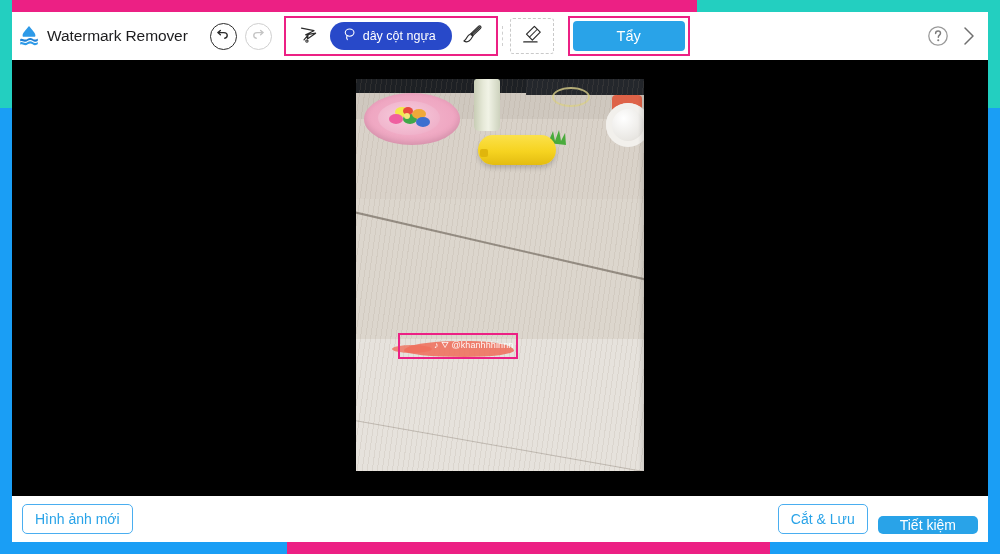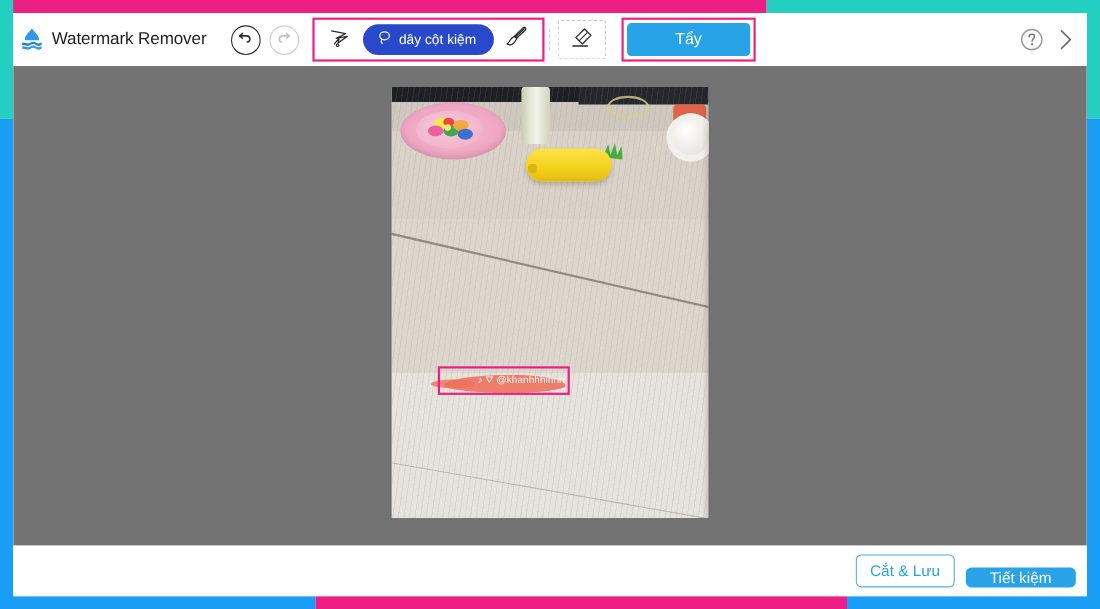--- a/index.html
+++ b/index.html
@@ -139,21 +139,21 @@
     margin-left: auto;
     display: flex; align-items: center; gap: 10px;
     padding-right: 10px;
   }
   .help-icon { width: 24px; height: 24px; cursor: pointer; }
   .chev-next { width: 18px; height: 24px; cursor: pointer; }
 
   
   #canvas-area {
     flex: 1;
-    background: #737373;
+    background: #000000;
     position: relative;
     display: flex;
     align-items: flex-start;
     justify-content: center;
   }
   #photo-frame {
     margin-top: 19px;
     width: 288px; height: 392px;
     position: relative;
     box-shadow: 0 0 0 1px rgba(0,0,0,0.07);
@@ -416,21 +416,21 @@
           </span>
         </div>
 
         <div class="pill-btn">
           <span>
             <svg width="14" height="14" viewBox="0 0 18 18">
               <ellipse cx="8.5" cy="7.2" rx="5.6" ry="4.6" fill="none" stroke="#ffffff" stroke-width="1.4"></ellipse>
               <path d="M5.2 11 C4.4 13 4.6 15 5.6 16.2" fill="none" stroke="#ffffff" stroke-width="1.4" stroke-linecap="round"></path>
             </svg>
           </span>
-          <span>dây cột kiệm</span>
+          <span>dây cột ngựa</span>
         </div>
 
         <div class="tool-btn">
           <span>
             <svg width="21" height="21" viewBox="0 0 24 24">
               <path d="M20 3.6 L10.6 12.5" fill="none" stroke="#2b2b2b" stroke-width="1.5" stroke-linecap="round"></path>
               <path d="M21.2 2.6 C21.8 3.2 21.9 4.2 21.2 4.9 L12.6 13 L10.4 10.9 L18.8 2.7 C19.5 2 20.6 2 21.2 2.6 Z" fill="none" stroke="#2b2b2b" stroke-width="1.3"></path>
               <path d="M10.2 11.2 C8 12.2 6.4 13.6 5.4 15.6 C4.6 17.2 3.6 18.4 2.2 19.4 C4.2 20.6 6.6 20.6 8.4 19.2 C10.2 17.8 11.4 15.6 12.6 13.4 Z" fill="none" stroke="#2b2b2b" stroke-width="1.3" stroke-linejoin="round"></path>
             </svg>
           </span>
@@ -513,19 +513,20 @@
         <span>♪ ⛛ </span><span>@khanhhhinnn</span>
       </div>
       <div class="wm-select"></div>
 
       <div class="photo-shadow-right"></div>
     </div>
   </div>
 
 
   <div id="footer">
+    <button class="btn-outline">Hình ảnh mới</button>
     <div class="footer-right">
       <button class="btn-outline">Cắt &amp; Lưu</button>
       <button class="btn-filled">Tiết kiệm</button>
     </div>
   </div>
 
 </div>
 
 </body></html>

